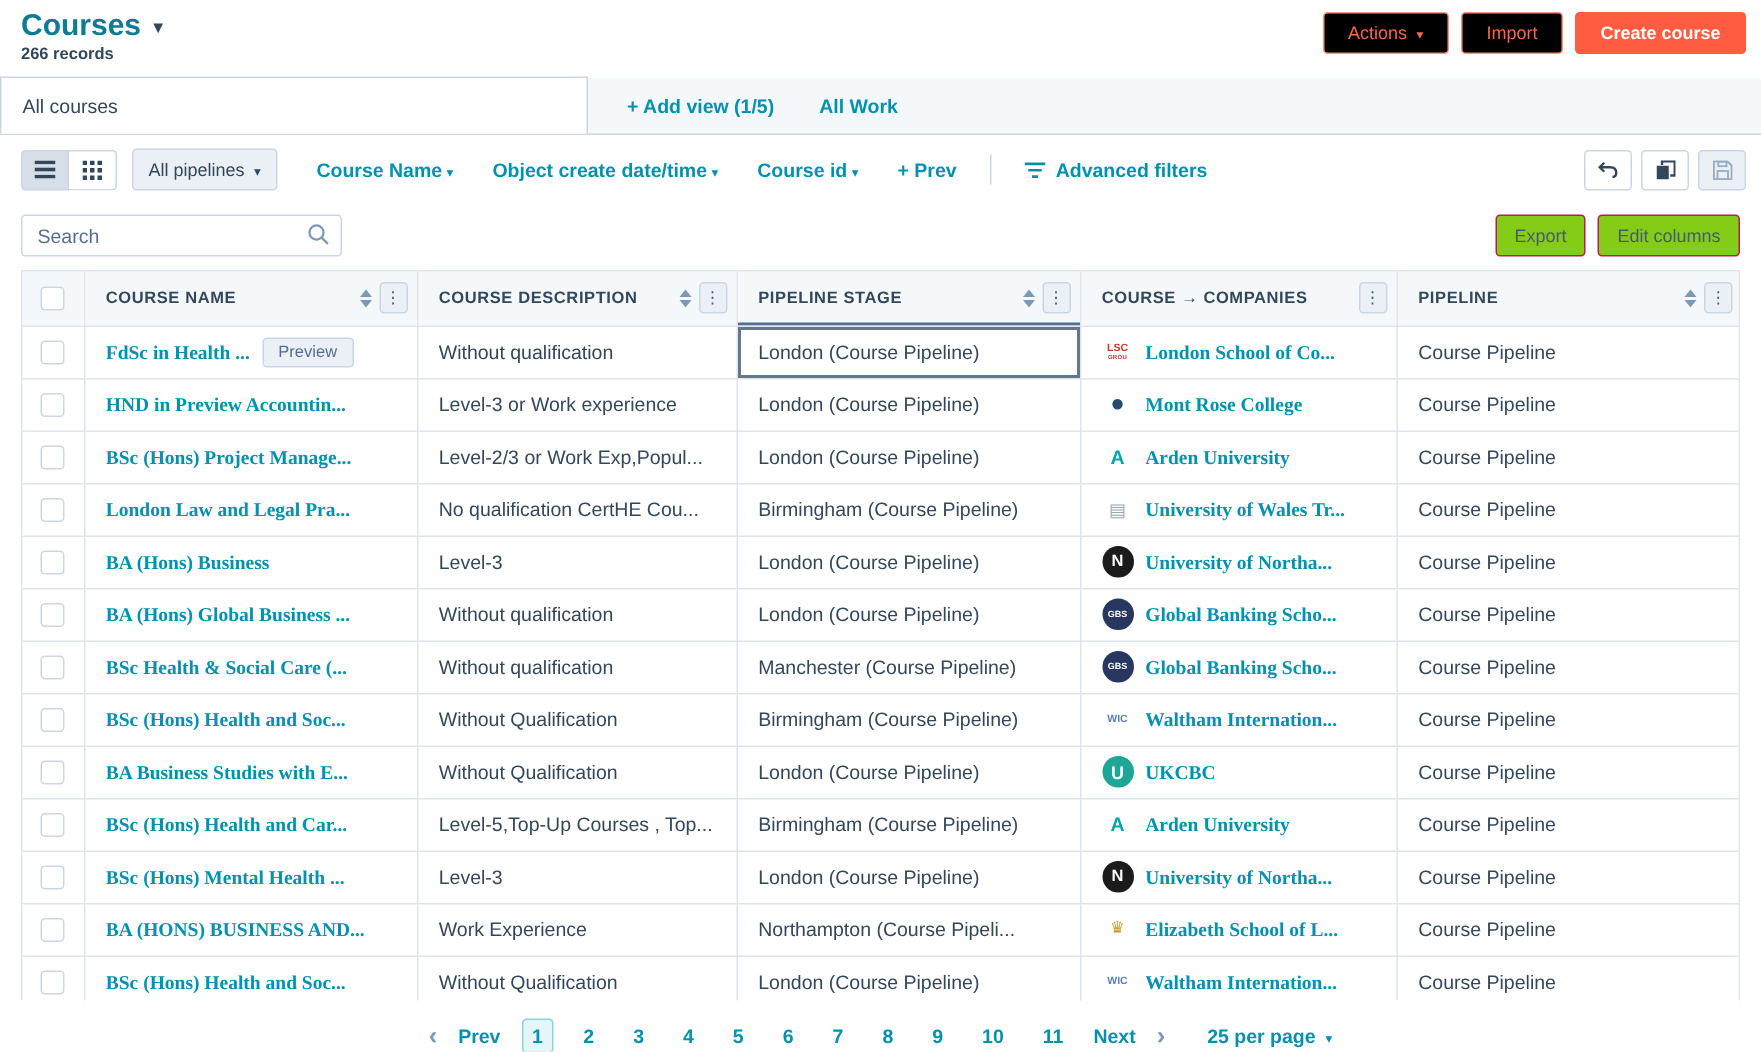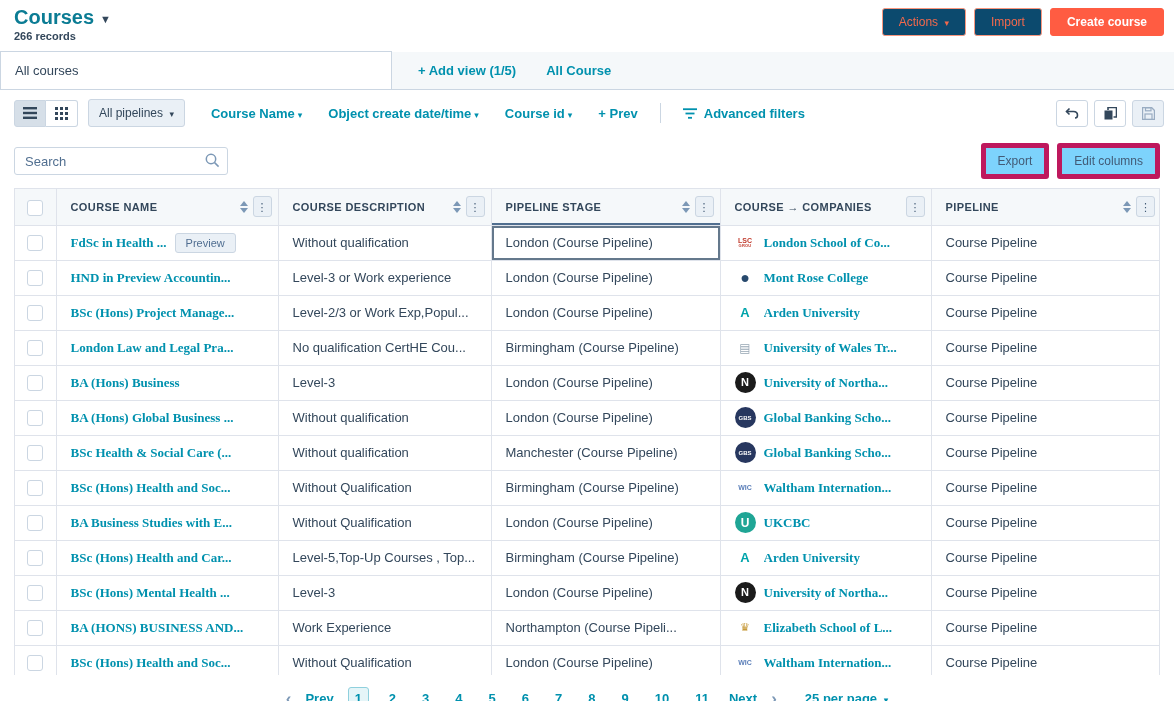--- a/index.html
+++ b/index.html
@@ -7,21 +7,21 @@
     font-family:"Liberation Sans","DejaVu Sans",sans-serif; color:#33475b; }
 
   
   .page-header { position:relative; padding:6px 14px 4px; }
   .title-row { display:flex; align-items:center; gap:6px; }
   .page-title { font-size:20px; font-weight:bold; color:#0b7c94; }
   .title-caret { font-size:11px; color:#33475b; margin-top:3px; }
   .records { font-size:11px; font-weight:bold; color:#33475b; margin-top:1px; }
   .header-actions { position:absolute; top:8px; right:10px; display:flex; gap:8px; }
   .btn { font-family:inherit; font-size:12px; border-radius:3px; cursor:pointer; }
-  .btn-outline-orange { background:#0c4a6e; color:#f4694c; border:1px solid #f8967e; padding:6px 16px; }
+  .btn-outline-orange { background:#000000; color:#f4694c; border:1px solid #f8967e; padding:6px 16px; }
   .btn-primary { background:#ff5c42; color:#fff; border:1px solid #ff5c42; padding:6px 16px; font-weight:bold; }
 
   
   .tab-bar { display:flex; align-items:flex-end; height:38px; background:#f5f8fa;
     border-bottom:1px solid #cbd6e2; margin-top:6px; }
   .tab-active { width:392px; height:38px; background:#fff; border:1px solid #cbd6e2;
     border-bottom:none; display:flex; align-items:center; padding-left:14px; font-size:13px; }
   .tab-links { display:flex; align-items:center; gap:30px; margin-left:26px; height:38px; }
   .tab-link { font-size:13px; font-weight:bold; color:#0091ae; cursor:pointer; }
 
@@ -43,21 +43,21 @@
   .icon-btn.disabled { background:#eaf0f6; cursor:default; }
 
   
   .search-row { display:flex; align-items:center; padding:8px 14px 9px; }
   .search-wrap { position:relative; }
   .search-input { width:214px; height:28px; border:1px solid #cbd6e2; border-radius:3px;
     padding:0 30px 0 10px; font-size:13px; font-family:inherit; color:#33475b; }
   .search-input::placeholder { color:#516f90; }
   .search-icon-wrap { position:absolute; right:8px; top:6px; }
   .search-right { margin-left:auto; display:flex; gap:8px; }
-  .btn-white { background:#7dd3fc; border:5px solid #be185d; color:#425b76; padding:6px 12px; }
+  .btn-white { background:#84cc16; border:1px solid #be185d; color:#425b76; padding:6px 12px; }
 
   
   .table-wrap { margin:0 14px; height:487px; overflow:hidden;
     border-left:1px solid #dfe3eb; border-right:1px solid #dfe3eb; border-top:1px solid #dfe3eb; }
   table { border-collapse:collapse; table-layout:fixed; width:1146px; }
   col.c-cb{width:41px;} col.c-name{width:222px;} col.c-desc{width:213px;}
   col.c-stage{width:229px;} col.c-comp{width:211px;} col.c-pipe{width:230px;}
   th,td { border-bottom:1px solid #dfe3eb; border-right:1px solid #dfe3eb; overflow:hidden; }
   th:last-child, td:last-child { border-right:none; }
   thead th { background:#f5f8fa; height:36px; padding:0 6px 0 14px; text-align:left; }
@@ -111,21 +111,21 @@
     <button class="btn btn-outline-orange"><span>Actions</span> <span class="caret">▾</span></button>
     <button class="btn btn-outline-orange">Import</button>
     <button class="btn btn-primary">Create course</button>
   </div>
 </div>
 
 <div class="tab-bar">
   <div class="tab-active">All courses</div>
   <div class="tab-links">
     <span class="tab-link">+ Add view (1/5)</span>
-    <span class="tab-link">All Course</span>
+    <span class="tab-link">All Work</span>
   </div>
 </div>
 
 <div class="toolbar">
   <div class="view-toggle">
     <button class="icon-btn" title="List view">
       <svg width="14" height="12" viewBox="0 0 14 12">
           <g fill="#33475b">
             <rect y="0" width="14" height="2.4"></rect>
             <rect y="4.8" width="14" height="2.4"></rect>

